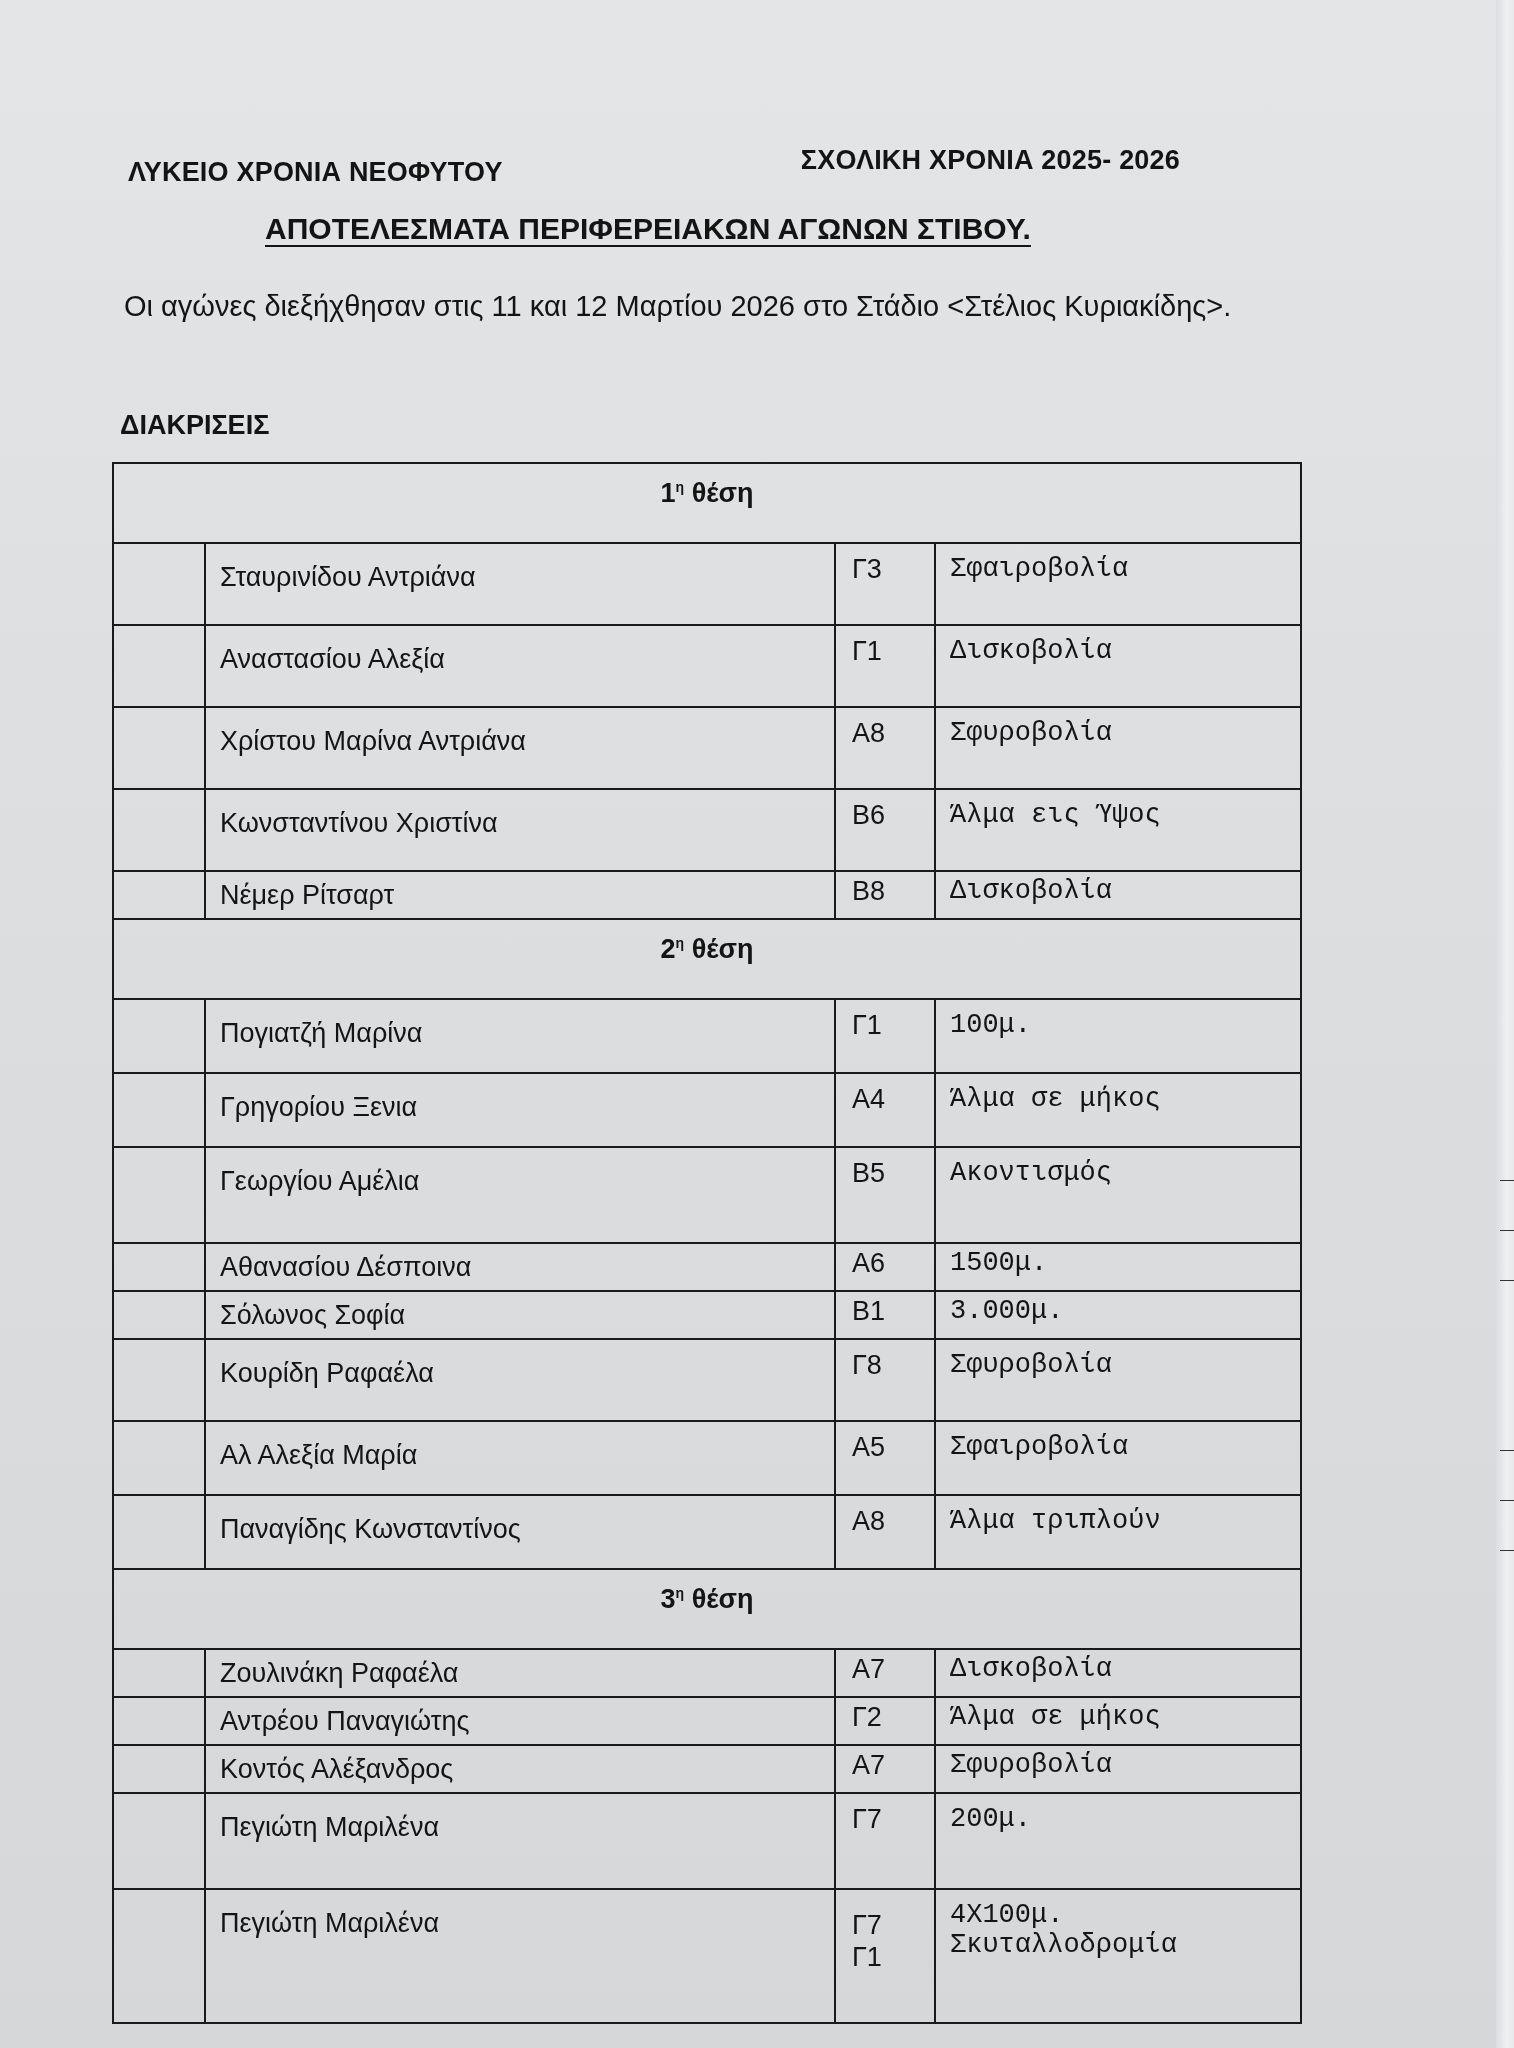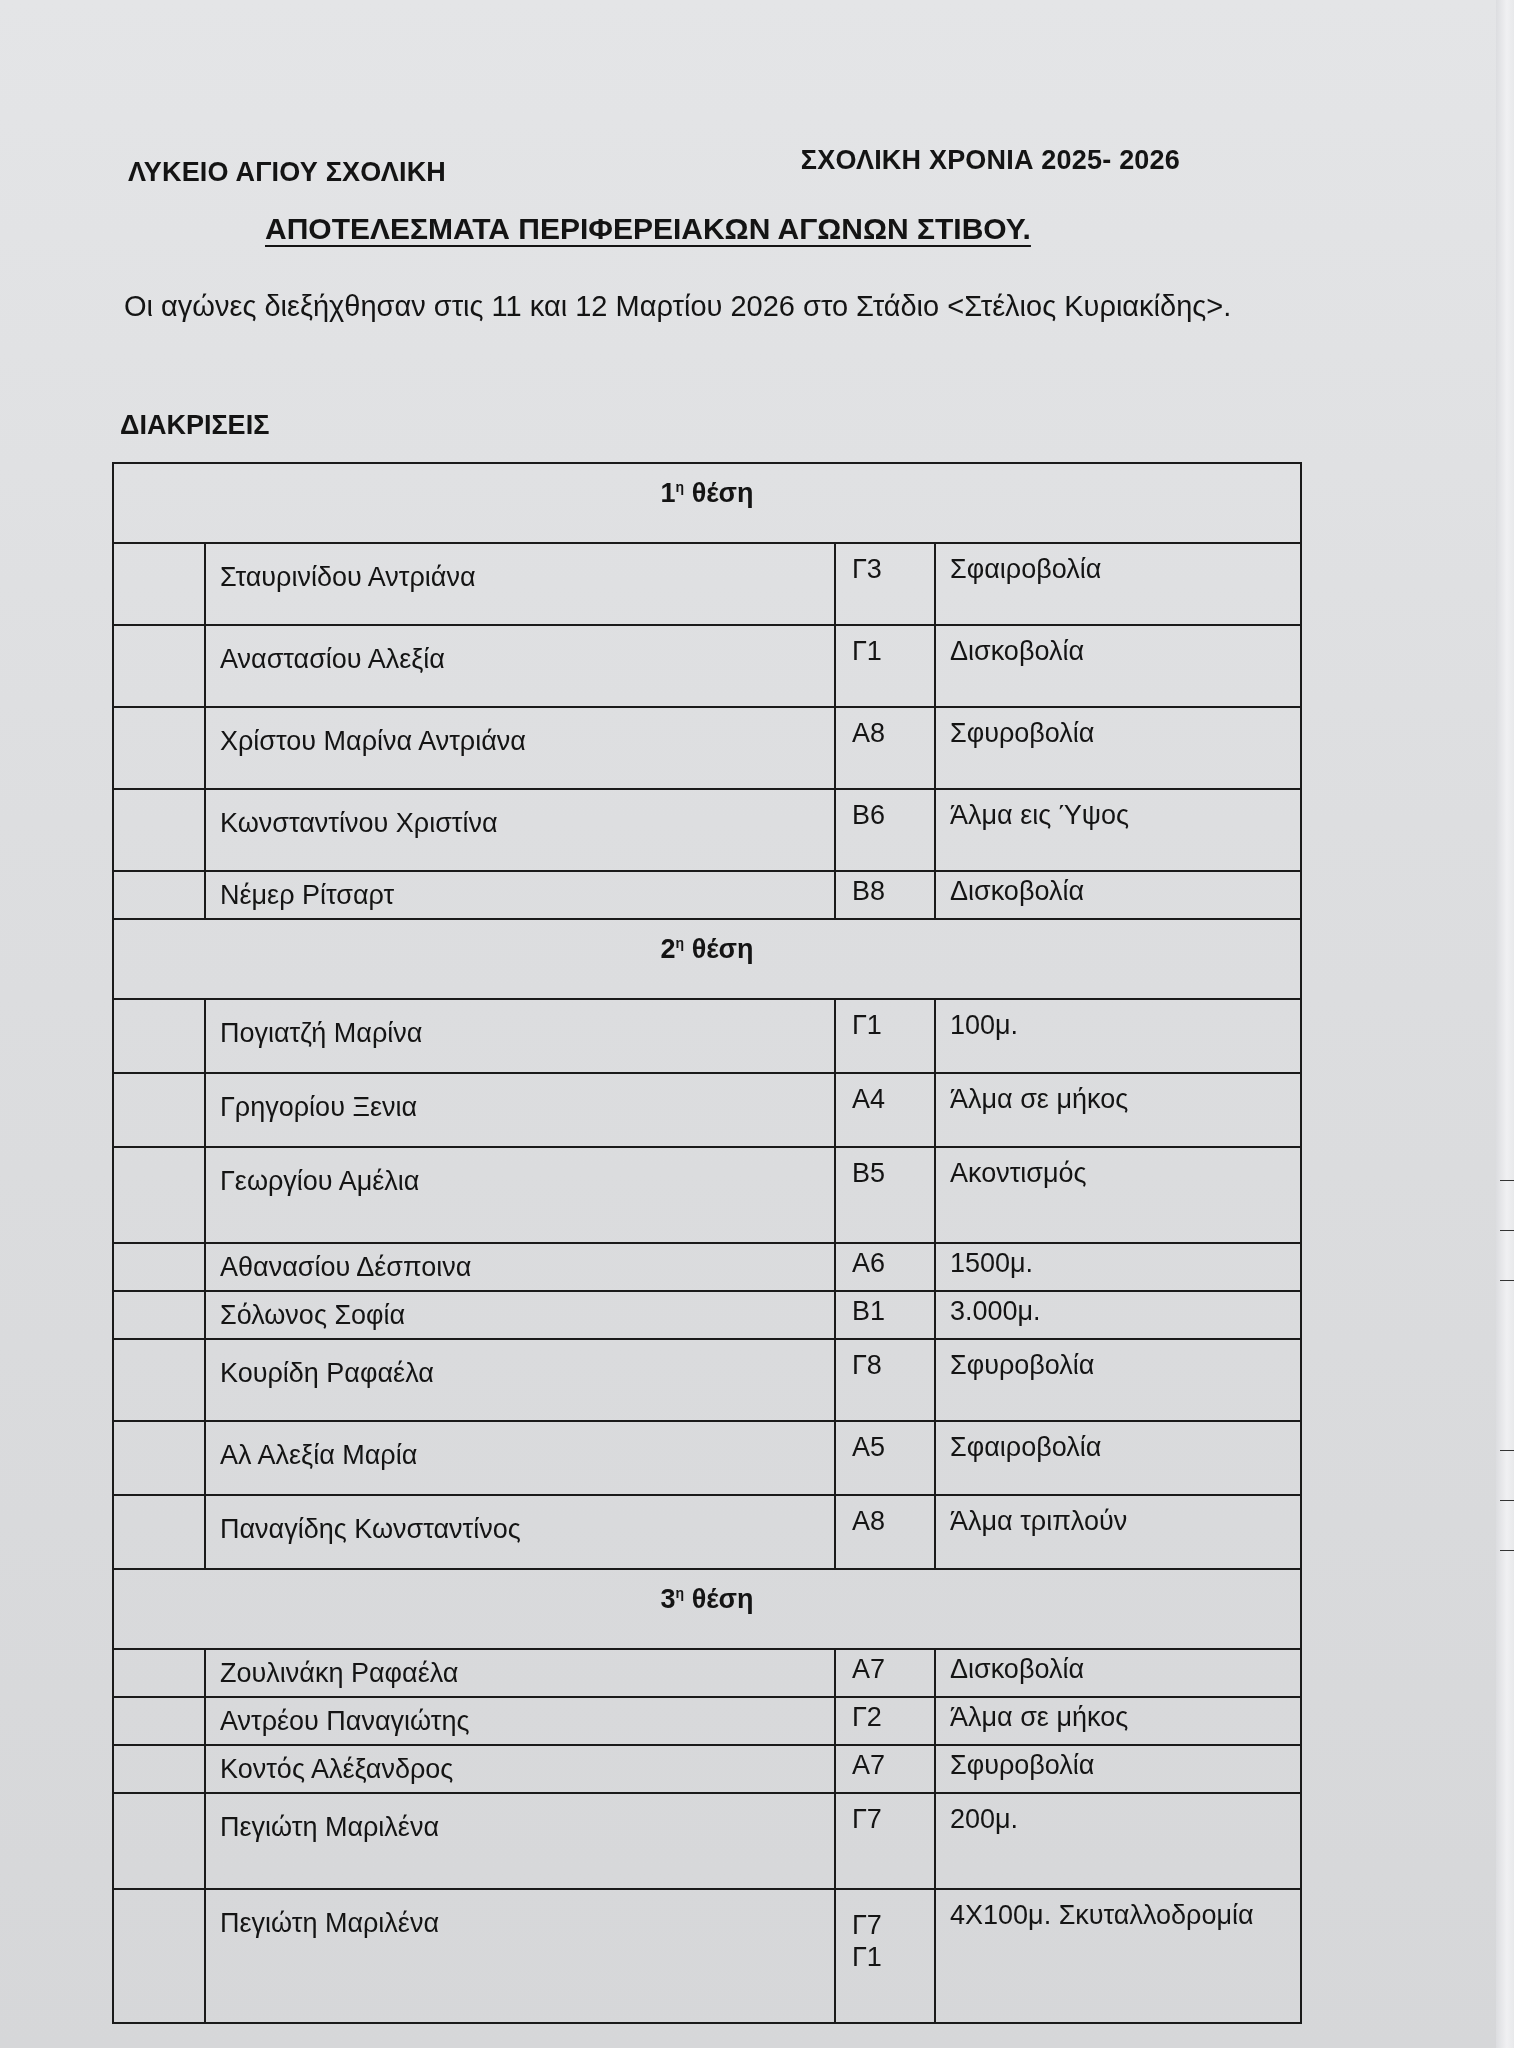--- a/index.html
+++ b/index.html
@@ -93,21 +93,21 @@
       text-align: center;
       font-weight: bold;
       height: 64px;
       vertical-align: top;
       padding-top: 14px !important;
     }
     td.section-head sup { font-size: 14px; }
     td.blank { width: 90px; }
     td.name { width: 600px; padding: 18px 14px 0 14px !important; border-radius: 11px; }
     td.cls { width: 82px; padding: 10px 0 0 16px !important; }
-    td.event { padding: 10px 14px 0 14px !important; }
+    td.event { padding: 10px 14px 0 14px !important; font-family: Liberation Mono, monospace; }
     tr.r-tall td { height: 62px; }
     tr.r-med td { height: 54px; }
     tr.r-short td { height: 38px; }
     tr.r-short td.name { padding-top: 8px !important; }
     tr.r-short td.cls, tr.r-short td.event { padding-top: 4px !important; }
     tr.r-xtall td { height: 76px; }
     .relay-names div { height: 62px; }
     .relay-cls div { height: 62px; }
     .relay-cls { padding-top: 10px; }
     .relay-cls div:nth-child(2) { height: 80px; }
@@ -119,21 +119,21 @@
 <div class="right-edge">
   <div class="tick" style="top:1180px"></div>
   <div class="tick" style="top:1230px"></div>
   <div class="tick" style="top:1280px"></div>
   <div class="tick" style="top:1450px"></div>
   <div class="tick" style="top:1500px"></div>
   <div class="tick" style="top:1550px"></div>
 </div>
 
 <div class="header-row">
-  <span class="school">ΛΥΚΕΙΟ ΑΓΙΟΥ ΣΧΟΛΙΚΗ</span>
+  <span class="school">ΛΥΚΕΙΟ ΧΡΟΝΙΑ ΝΕΟΦΥΤΟΥ</span>
   <span class="year">ΣΧΟΛΙΚΗ ΧΡΟΝΙΑ 2025- 2026</span>
 </div>
 
 <div class="title">ΑΠΟΤΕΛΕΣΜΑΤΑ ΠΕΡΙΦΕΡΕΙΑΚΩΝ ΑΓΩΝΩΝ ΣΤΙΒΟΥ.</div>
 
 <div class="intro">Οι αγώνες διεξήχθησαν στις 11 και 12 Μαρτίου 2026 στο Στάδιο &lt;Στέλιος Κυριακίδης&gt;.</div>
 
 <div class="distinctions">ΔΙΑΚΡΙΣΕΙΣ</div>
 
 <table class="results">

